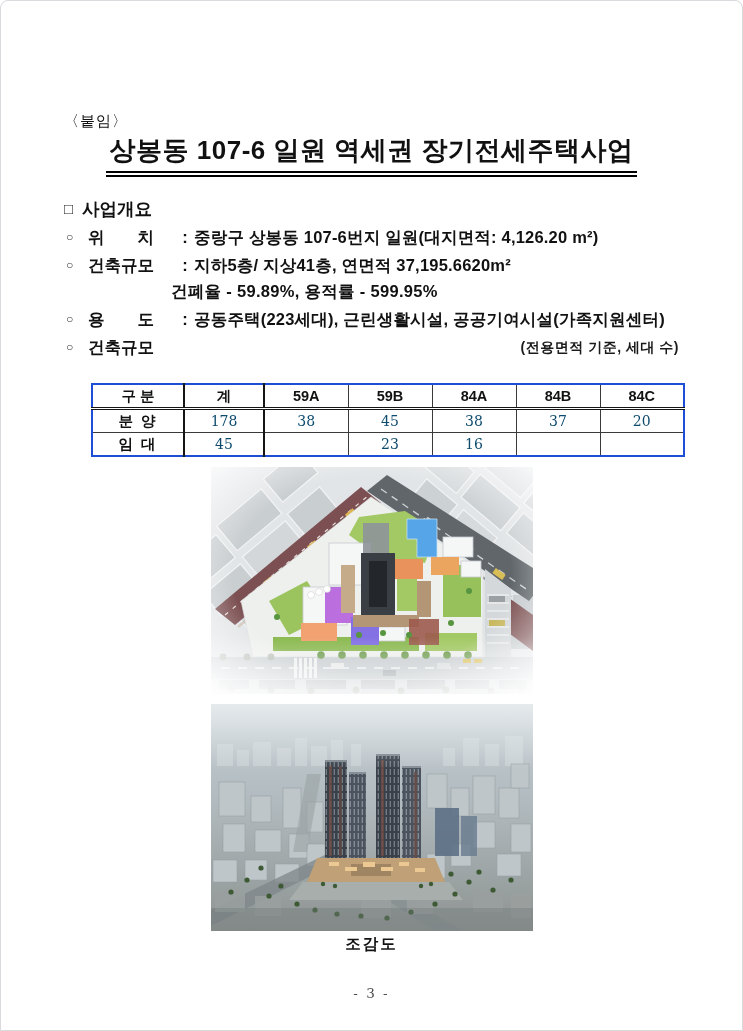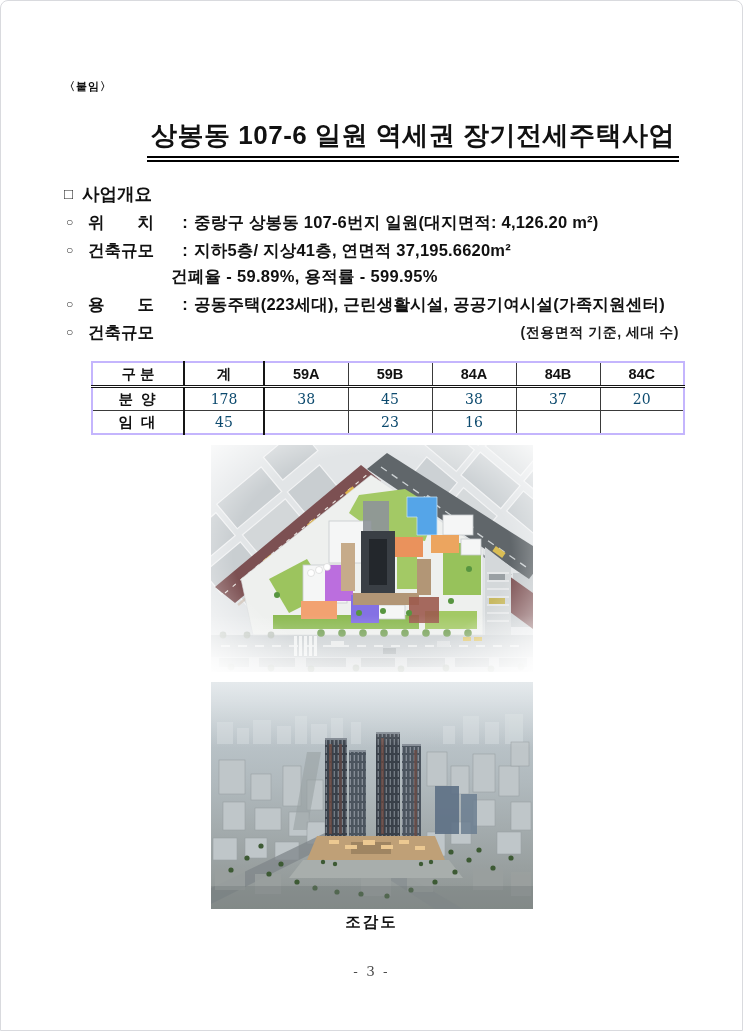--- a/index.html
+++ b/index.html
@@ -9,24 +9,24 @@
     font-family:"Liberation Sans","DejaVu Sans",sans-serif;
     color:#111;
     position:relative;
     box-sizing:border-box;
     border:1px solid #d9dade;
     border-radius:8px 8px 0 0;
     overflow:hidden;
   }
   .content{padding:0 63px;}
   .attachment{
-    margin-top:78px;
-    font-size:11px;font-weight:700;letter-spacing:1px;
-  }
-  .title-wrap{margin-top:24px;text-align:right;}
+    margin-top:111px;
+    font-size:15px;font-weight:400;letter-spacing:1px;
+  }
+  .title-wrap{margin-top:2px;text-align:center;}
   .title-wrap .doc-title{
     display:inline-block;
     font-size:26px;font-weight:800;letter-spacing:.5px;
     border-bottom:6px double #000;
     padding:0 4px 3px 4px;
     white-space:nowrap;
   }
   .section-head{
     margin-top:20px;
     font-size:17.5px;font-weight:700;
@@ -45,24 +45,24 @@
   .val{flex:1;white-space:normal;letter-spacing:.2px;}
   .cont-line{
     margin-left:107px;margin-top:3px;
     font-size:16.5px;font-weight:700;line-height:23px;letter-spacing:.3px;
   }
   .note{
     margin-left:auto;align-self:flex-end;
     font-size:14px;font-weight:600;letter-spacing:.5px;color:#1a1a1a;
   }
   table.unit-plan{
-    margin:17px 0 0 27px;
+    margin:24px 0 0 27px;
     width:592px;
     border-collapse:collapse;
-    border:2px solid #c4b5fd;
+    border:2px solid #1d4ed8;
     table-layout:fixed;
   }
   table.unit-plan th, table.unit-plan td{
     height:22px;text-align:center;vertical-align:middle;
     padding:0;font-size:14.5px;
     border-right:1px solid #3a3a3a;
     border-bottom:1px solid #3a3a3a;
   }
   table.unit-plan th{font-weight:700;border-bottom:3px double #151515;}
   table.unit-plan .c0{border-right:2px solid #151515;}

